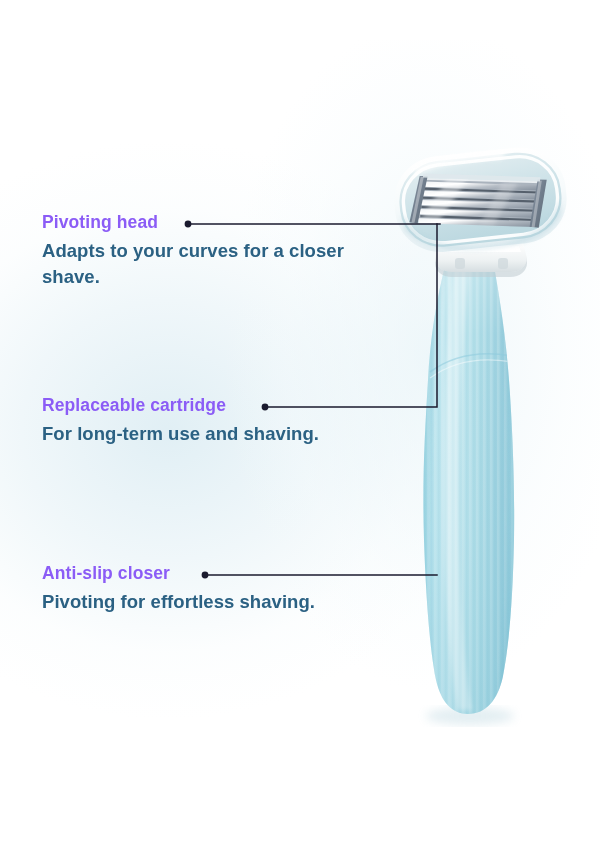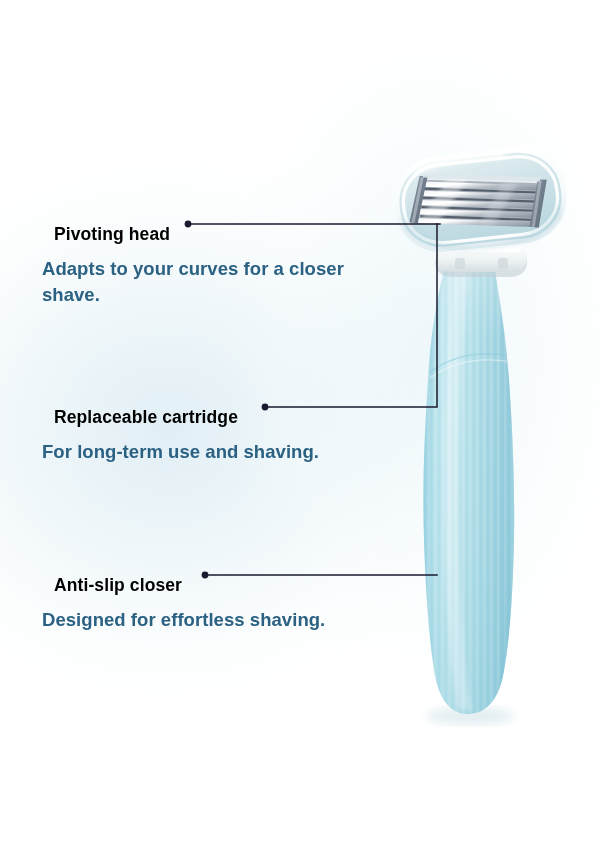--- a/index.html
+++ b/index.html
@@ -26,23 +26,23 @@
     background:radial-gradient(ellipse 55% 60% at 55% 45%,
         rgba(228,242,247,.60) 0%,
         rgba(243,250,252,.30) 55%,
         rgba(255,255,255,0) 80%);
     pointer-events:none;
   }
 
   
   .ann{position:absolute;left:42px;}
   .ann h3{
-    margin:12px;
+    margin:0;
     font-size:17.5px;font-weight:700;letter-spacing:.1px;
-    color:#000000;line-height:1.15;white-space:nowrap;
+    color:#8b5cf6;line-height:1.15;white-space:nowrap;
   }
   .ann p{
     margin:6px 0 0 0;
     font-size:18.5px;font-weight:700;letter-spacing:.05px;
     color:#2b6183;line-height:1.38;max-width:320px;
   }
   #ann0{top:212px;}
   #ann1{top:395px;}
   #ann2{top:563px;}
 
@@ -255,16 +255,16 @@
     <p>Adapts to your curves for a closer shave.</p>
   </div>
 
   <div class="ann" id="ann1">
     <h3>Replaceable cartridge</h3>
     <p>For long-term use and shaving.</p>
   </div>
 
   <div class="ann" id="ann2">
     <h3>Anti-slip closer</h3>
-    <p>Designed for effortless shaving.</p>
+    <p>Pivoting for effortless shaving.</p>
   </div>
 
 </div>
 
 </body></html>

